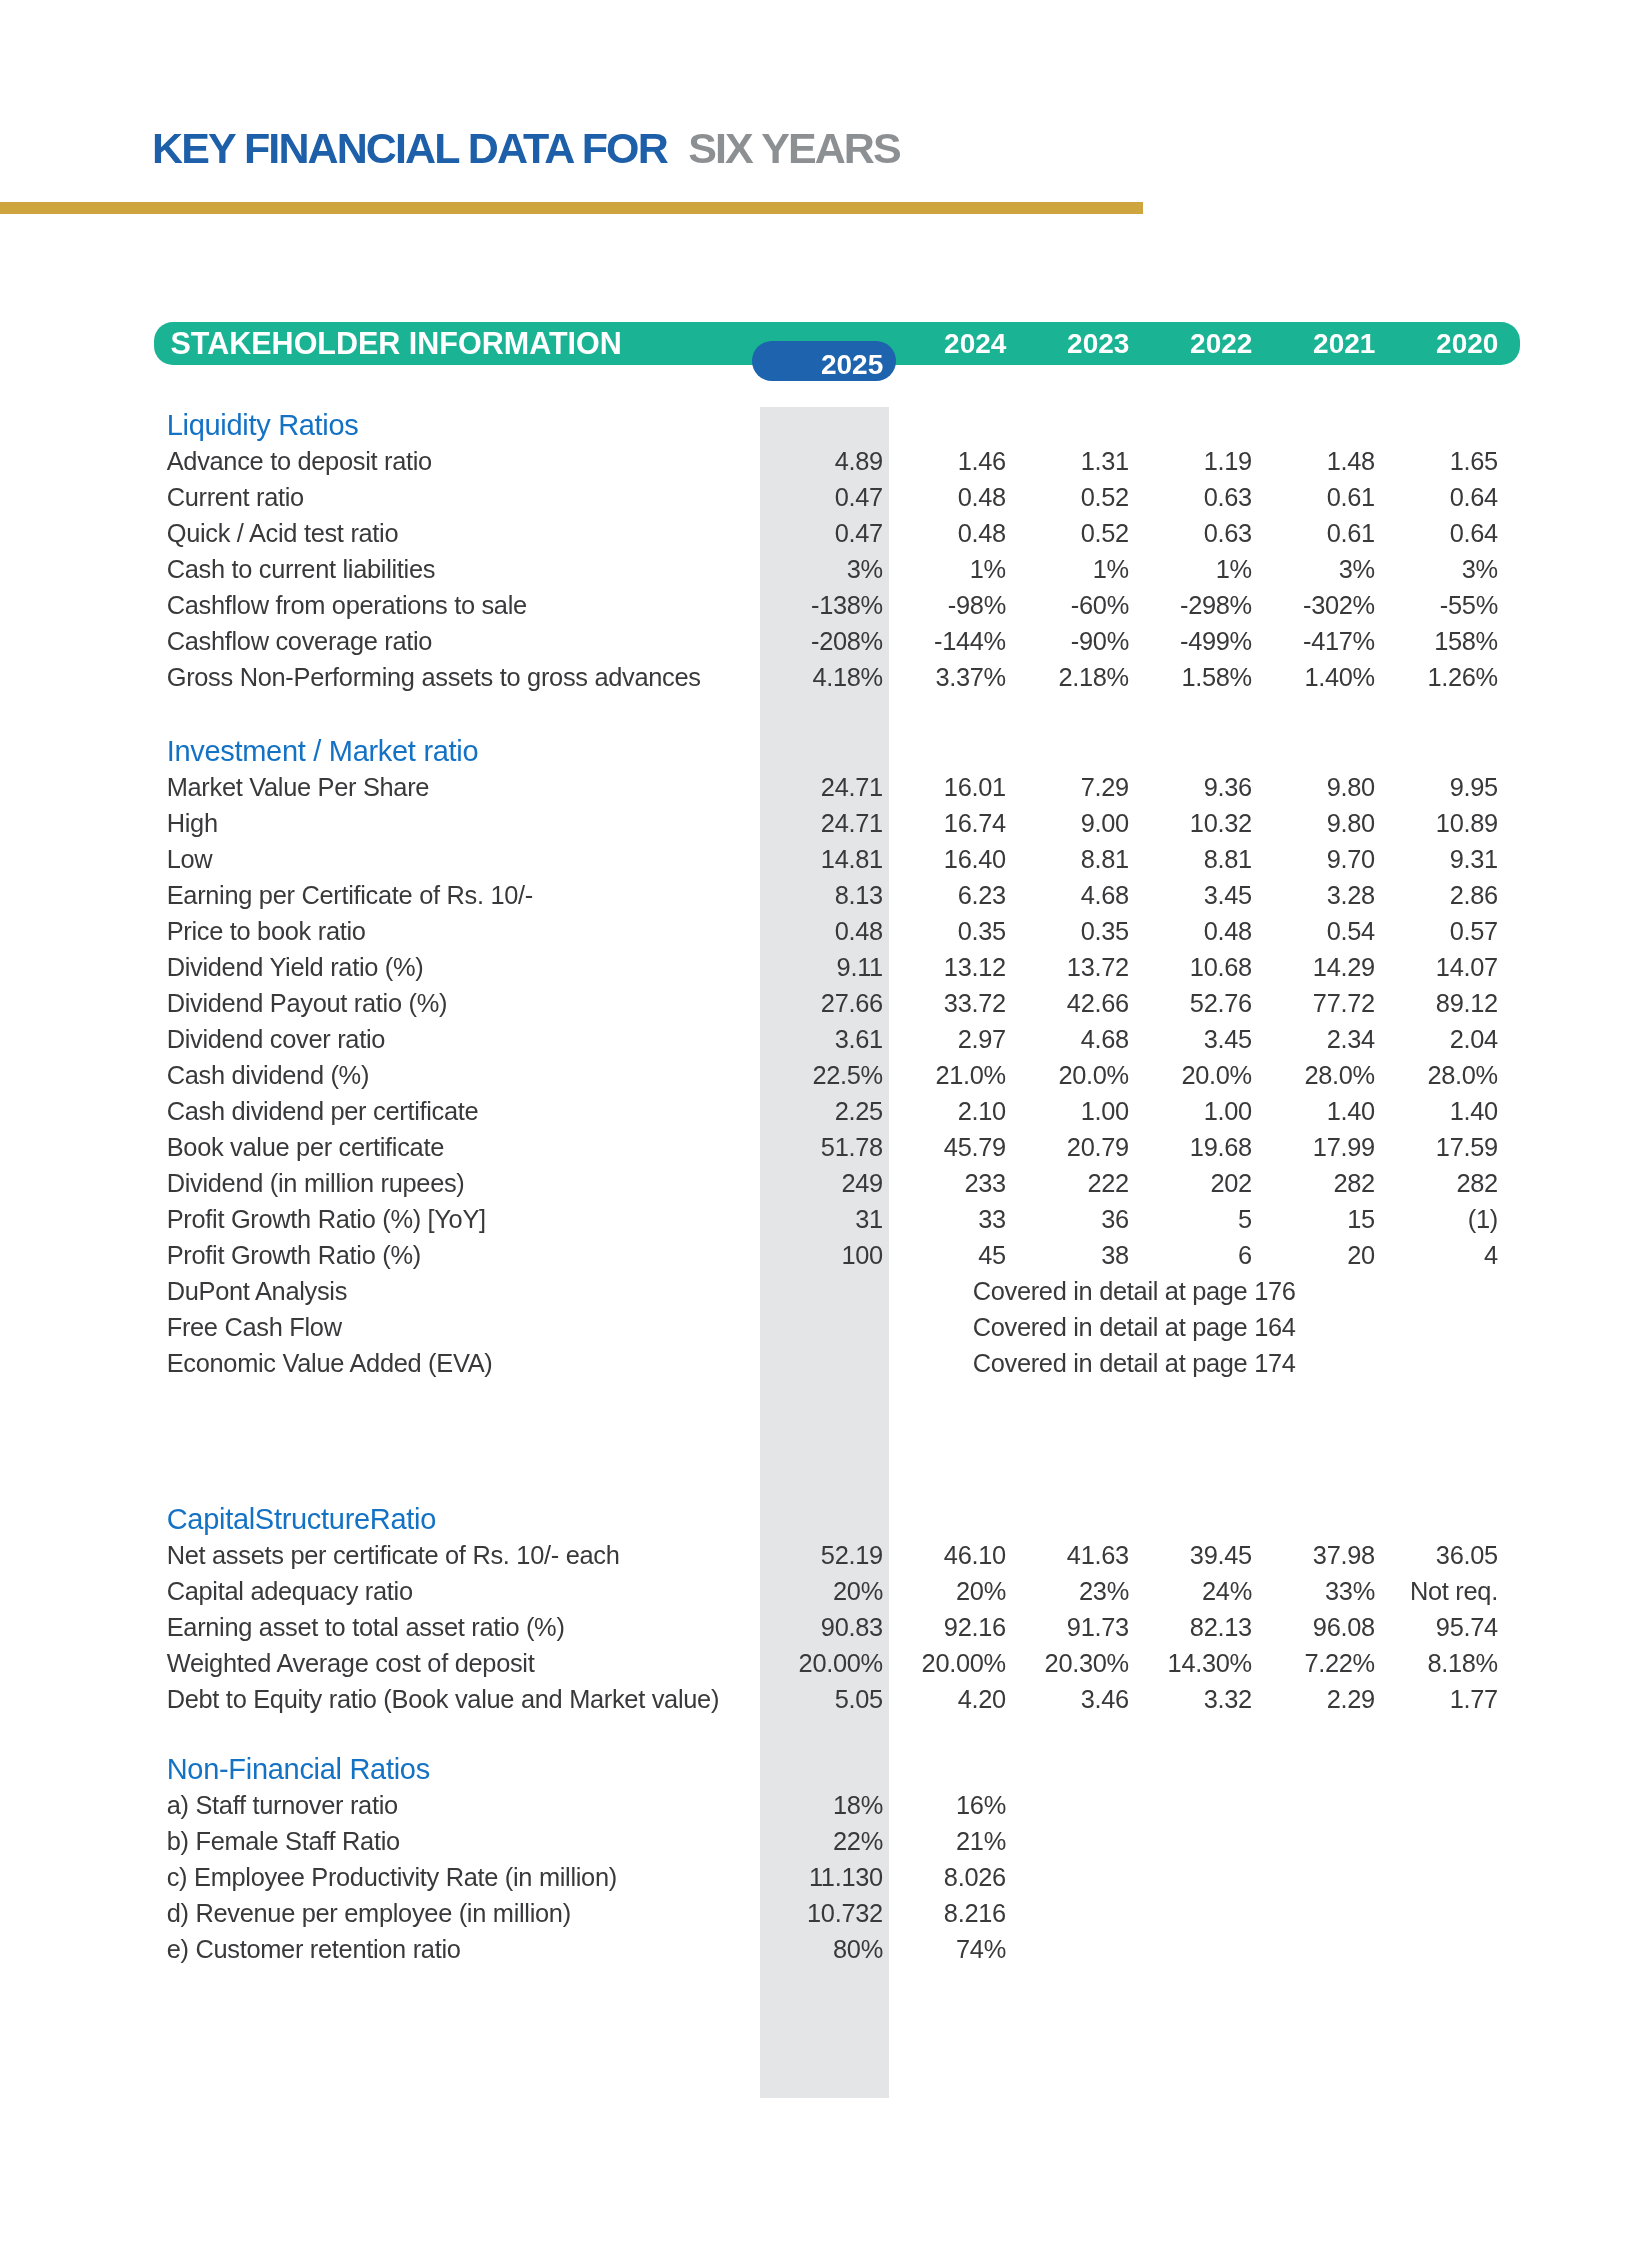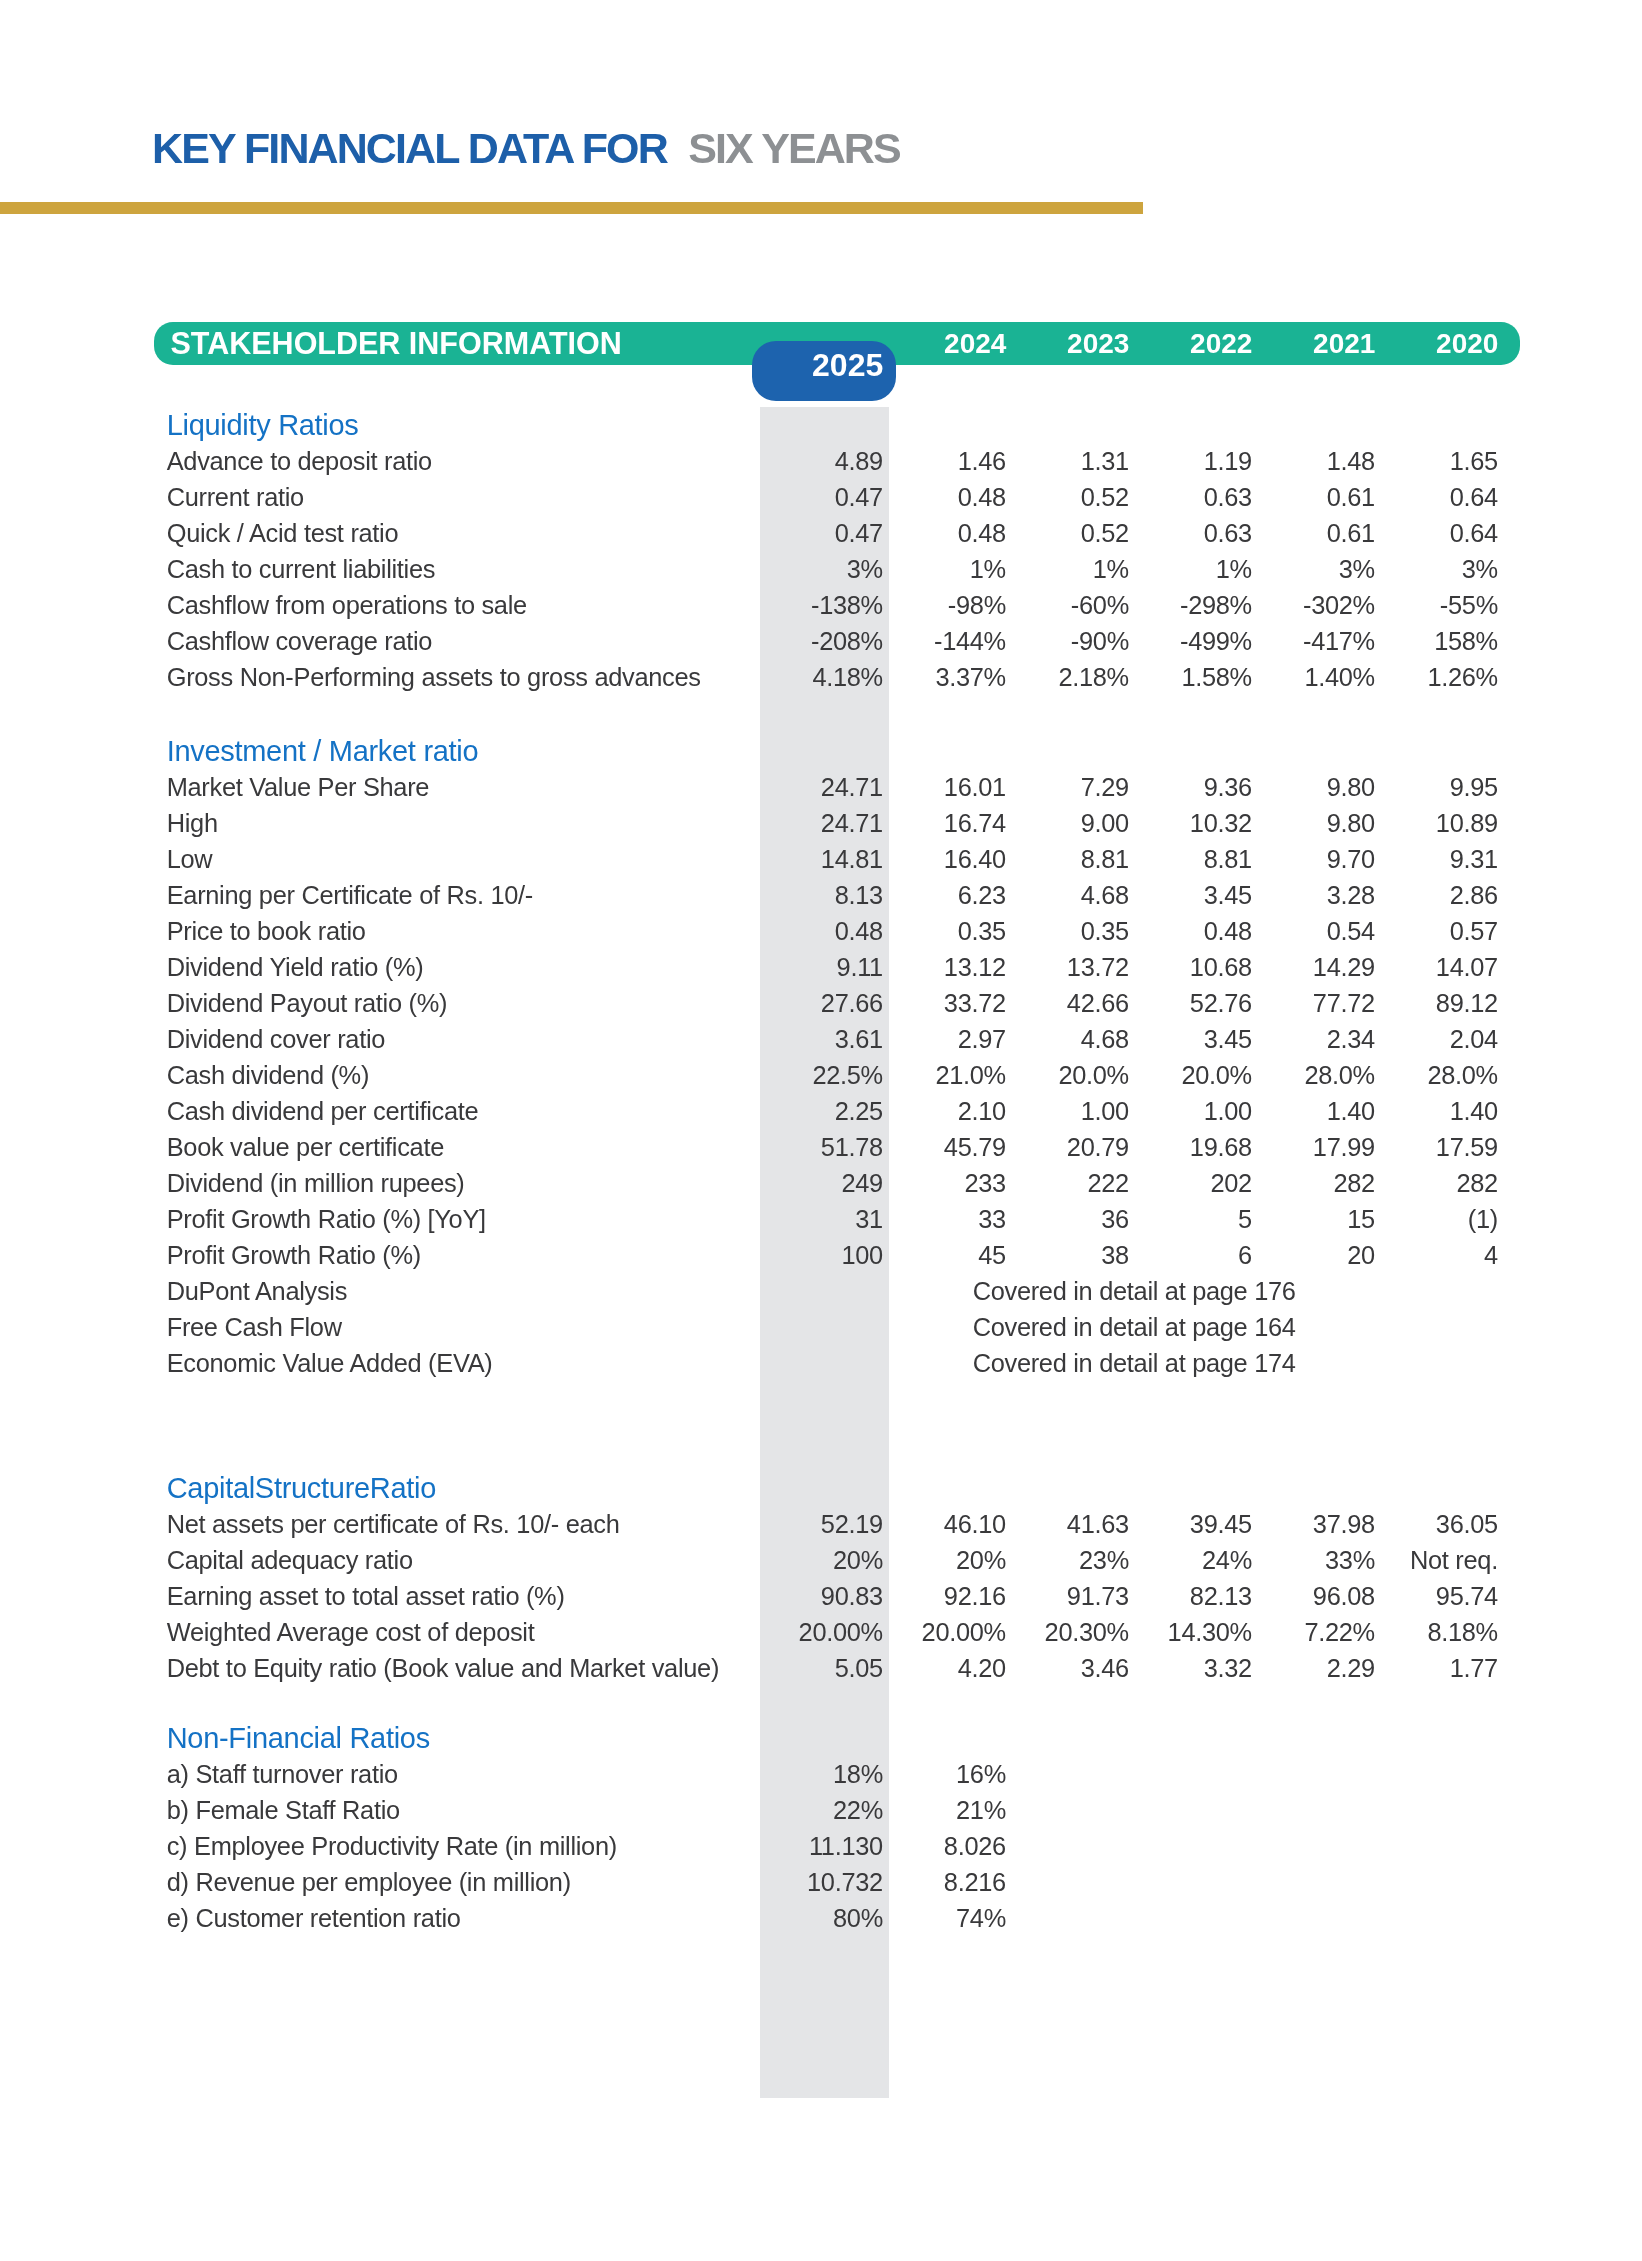--- a/index.html
+++ b/index.html
@@ -47,40 +47,40 @@
     flex:1;padding-left:16.5px;
     font-size:30.5px;letter-spacing:0px;line-height:43px;
     white-space:nowrap;
   }
   .th-col{
     width:123px;text-align:right;padding-right:5.1px;box-sizing:border-box;
     font-size:28px;line-height:43px;
   }
   .th-2025{width:129px;position:relative;padding:0;}
   .pill{
-    position:absolute;left:-7.6px;top:-2.5px;width:144px;height:60px;
+    position:absolute;left:-7.6px;top:-2.5px;width:144px;height:40px;
     background:var(--pill-blue);border-radius:24px;
     text-align:right;box-sizing:border-box;padding-right:12.7px;
-    font-size:32px;line-height:48px;color:#fff;font-weight:bold;
+    font-size:28px;line-height:48px;color:#fff;font-weight:bold;
   }
   
   .tbody{position:relative;}
   .band{
     position:absolute;left:606px;top:0;width:129px;height:1691px;
     background:var(--band);z-index:0;
   }
   .section{position:relative;z-index:1;}
   .section-heading{
     height:36px;line-height:36px;padding-left:12.7px;
     color:var(--heading-blue);font-size:29px;letter-spacing:-0.3px;
     white-space:nowrap;
   }
   .sec-1{margin-top:42px;}
   .sec-2{margin-top:38px;}
-  .sec-3{margin-top:89px;}
+  .sec-3{margin-top:120px;}
   .sec-4{margin-top:34px;}
   .row{
     display:flex;height:36px;line-height:36px;
     padding-right:16.5px;box-sizing:border-box;
     color:var(--ink);font-size:25.4px;letter-spacing:-0.3px;
   }
   .cell{box-sizing:border-box;white-space:nowrap;}
   .cell.label{width:605px;padding-left:12.7px;text-align:left;overflow:visible;}
   .cell.c25{width:129px;text-align:right;padding-right:5.1px;}
   .cell.cy{width:123px;text-align:right;padding-right:5.1px;}

